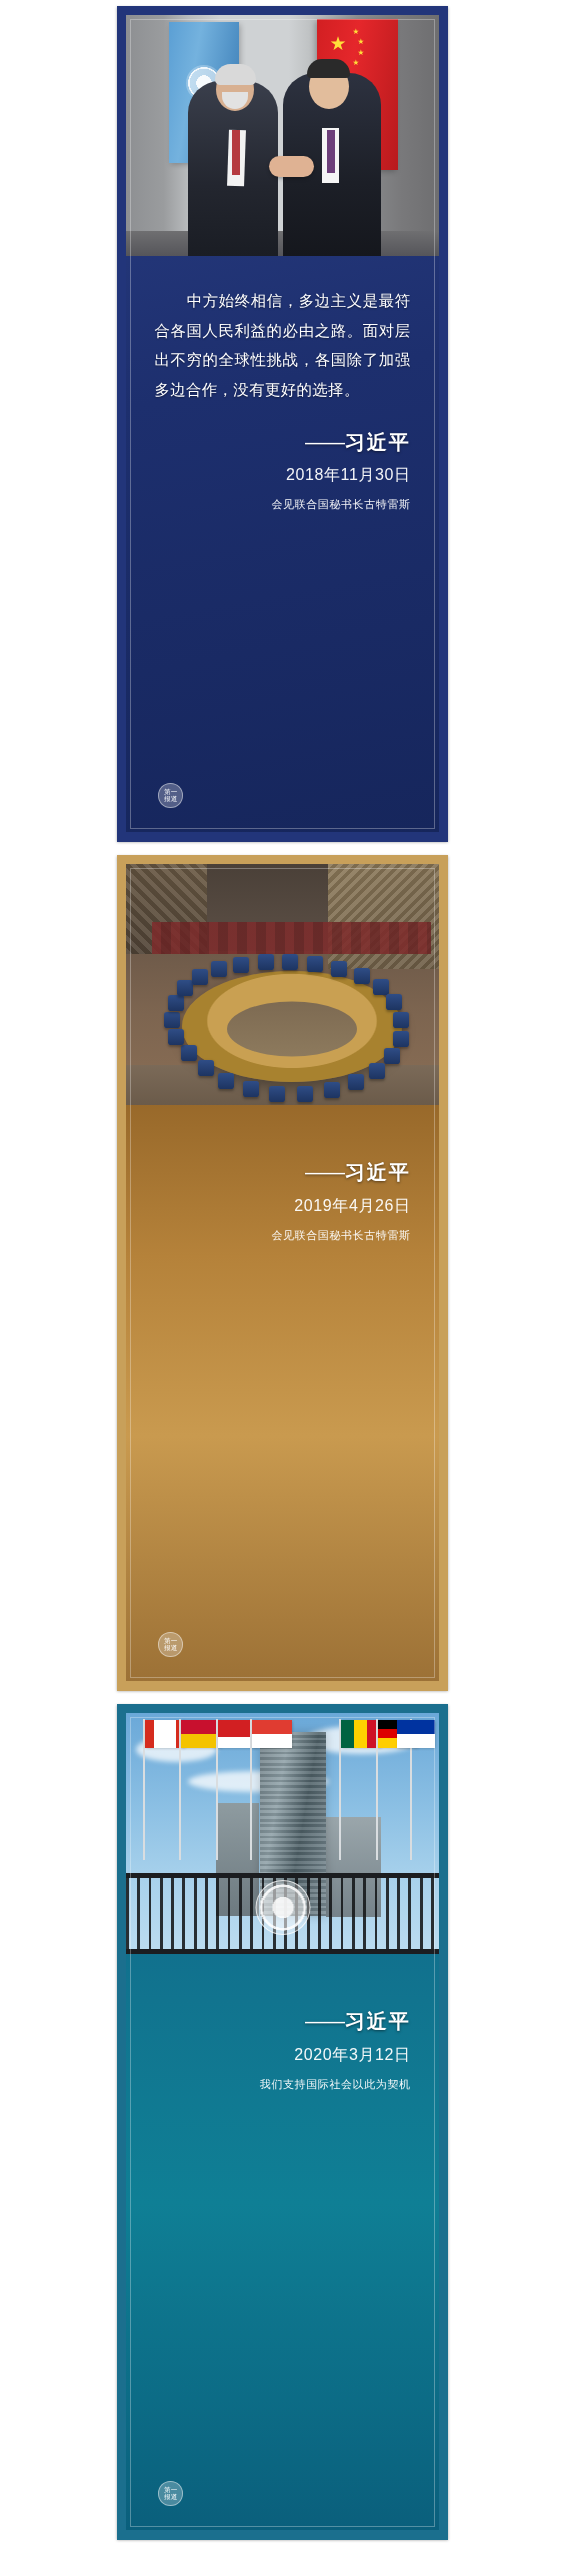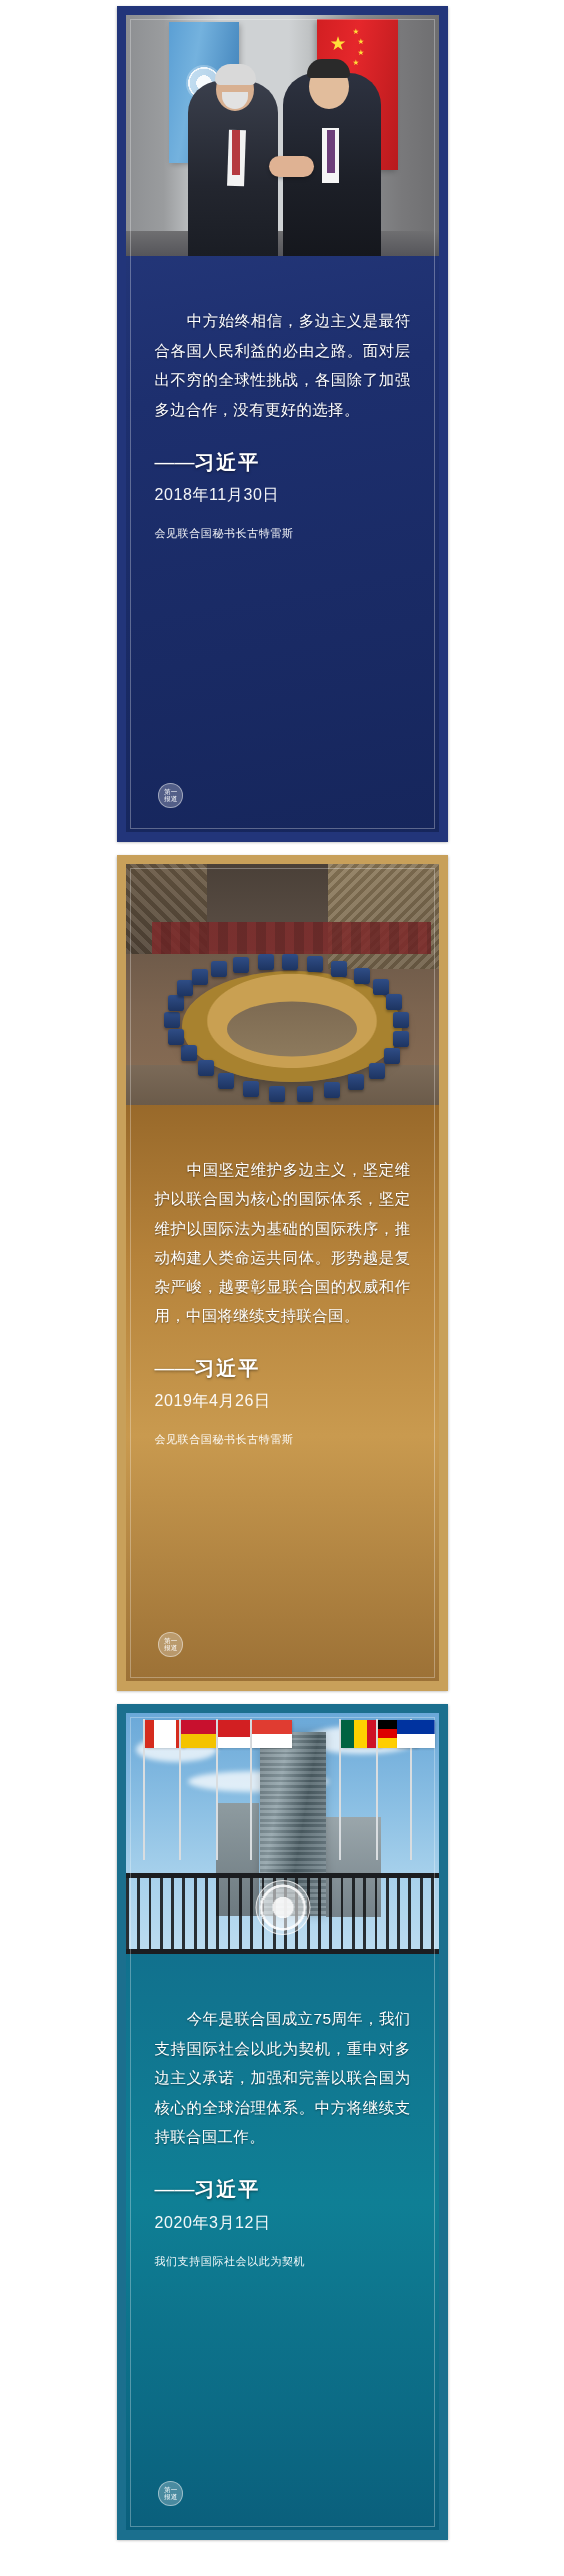--- a/index.html
+++ b/index.html
@@ -45,52 +45,52 @@
     position: absolute;
     left: 0; top: 0; right: 0;
     height: 241px;
     overflow: hidden;
   }
 
   
   .quote-wrap {
     position: absolute;
     left: 0; right: 0; top: 241px; bottom: 0;
-    padding: 50px 28px 0 28px;
+    padding: 30px 28px 0 28px;
     z-index: 3;
   }
   .quote-text {
     color: #ffffff;
     font-size: 15.4px;
     line-height: 1.92;
     letter-spacing: 0.4px;
     text-indent: 2.1em;
     text-align: justify;
     text-shadow: 0 0.9px 1.9px rgba(0,0,0,0.45);
   }
   .attrib {
     margin-top: 24.5px;
-    text-align: left;
+    text-align: right;
     color: #ffffff;
   }
   .attrib-name {
     font-size: 20px;
     font-weight: bold;
     letter-spacing: 1.9px;
     text-shadow: 0 0.9px 2.8px rgba(0,0,0,0.5);
   }
   .attrib-name .dash { font-weight: normal; letter-spacing: 0; }
   .attrib-date {
     margin-top: 9.4px;
     font-size: 16px;
     letter-spacing: 0.6px;
     opacity: 0.95;
   }
   .attrib-event {
-    margin-top: 20px;
+    margin-top: 11px;
     font-size: 11px;
     letter-spacing: 0.6px;
     opacity: 0.95;
   }
 
   
   .logo {
     position: absolute;
     left: 32px; bottom: 24.5px;
     width: 24.5px; height: 24.5px;
@@ -395,21 +395,20 @@
         <div class="c2-chair" style="left:109px;top:132px;"></div>
         <div class="c2-chair" style="left:83px;top:127px;"></div>
         <div class="c2-chair" style="left:58px;top:119px;"></div>
         <div class="c2-chair" style="left:38px;top:106px;"></div>
         <div class="c2-chair" style="left:21px;top:91px;"></div>
         <div class="c2-chair" style="left:7.5px;top:75px;"></div>
       </div>
     </div>
 
     <div class="quote-wrap">
-      <div class="quote-text">中国坚定维护多边主义，坚定维护以联合国为核心的国际体系，坚定维护以国际法为基础的国际秩序，推动构建人类命运共同体。形势越是复杂严峻，越要彰显联合国的权威和作用，中国将继续支持联合国。</div>
       <div class="attrib">
         <div class="attrib-name">
           <span class="dash">——</span><span>习近平</span>
         </div>
         <div class="attrib-date">2019年4月26日</div>
         <div class="attrib-event">会见联合国秘书长古特雷斯</div>
       </div>
     </div>
 
     <div class="logo">
@@ -449,21 +448,20 @@
       <div class="c3-flag" style="left:271px;width:38px;background:linear-gradient(180deg,#0033a0 0 50%,#ffffff 50% 100%);"></div>
 
       <div class="c3-fence">
         <div class="c3-fence-rail" style="top:0;"></div>
         <div class="c3-fence-rail" style="bottom:0;"></div>
       </div>
       <div class="c3-emblem"></div>
     </div>
 
     <div class="quote-wrap">
-      <div class="quote-text">今年是联合国成立75周年，我们支持国际社会以此为契机，重申对多边主义承诺，加强和完善以联合国为核心的全球治理体系。中方将继续支持联合国工作。</div>
       <div class="attrib">
         <div class="attrib-name">
           <span class="dash">——</span><span>习近平</span>
         </div>
         <div class="attrib-date">2020年3月12日</div>
         <div class="attrib-event">我们支持国际社会以此为契机</div>
       </div>
     </div>
 
     <div class="logo">

